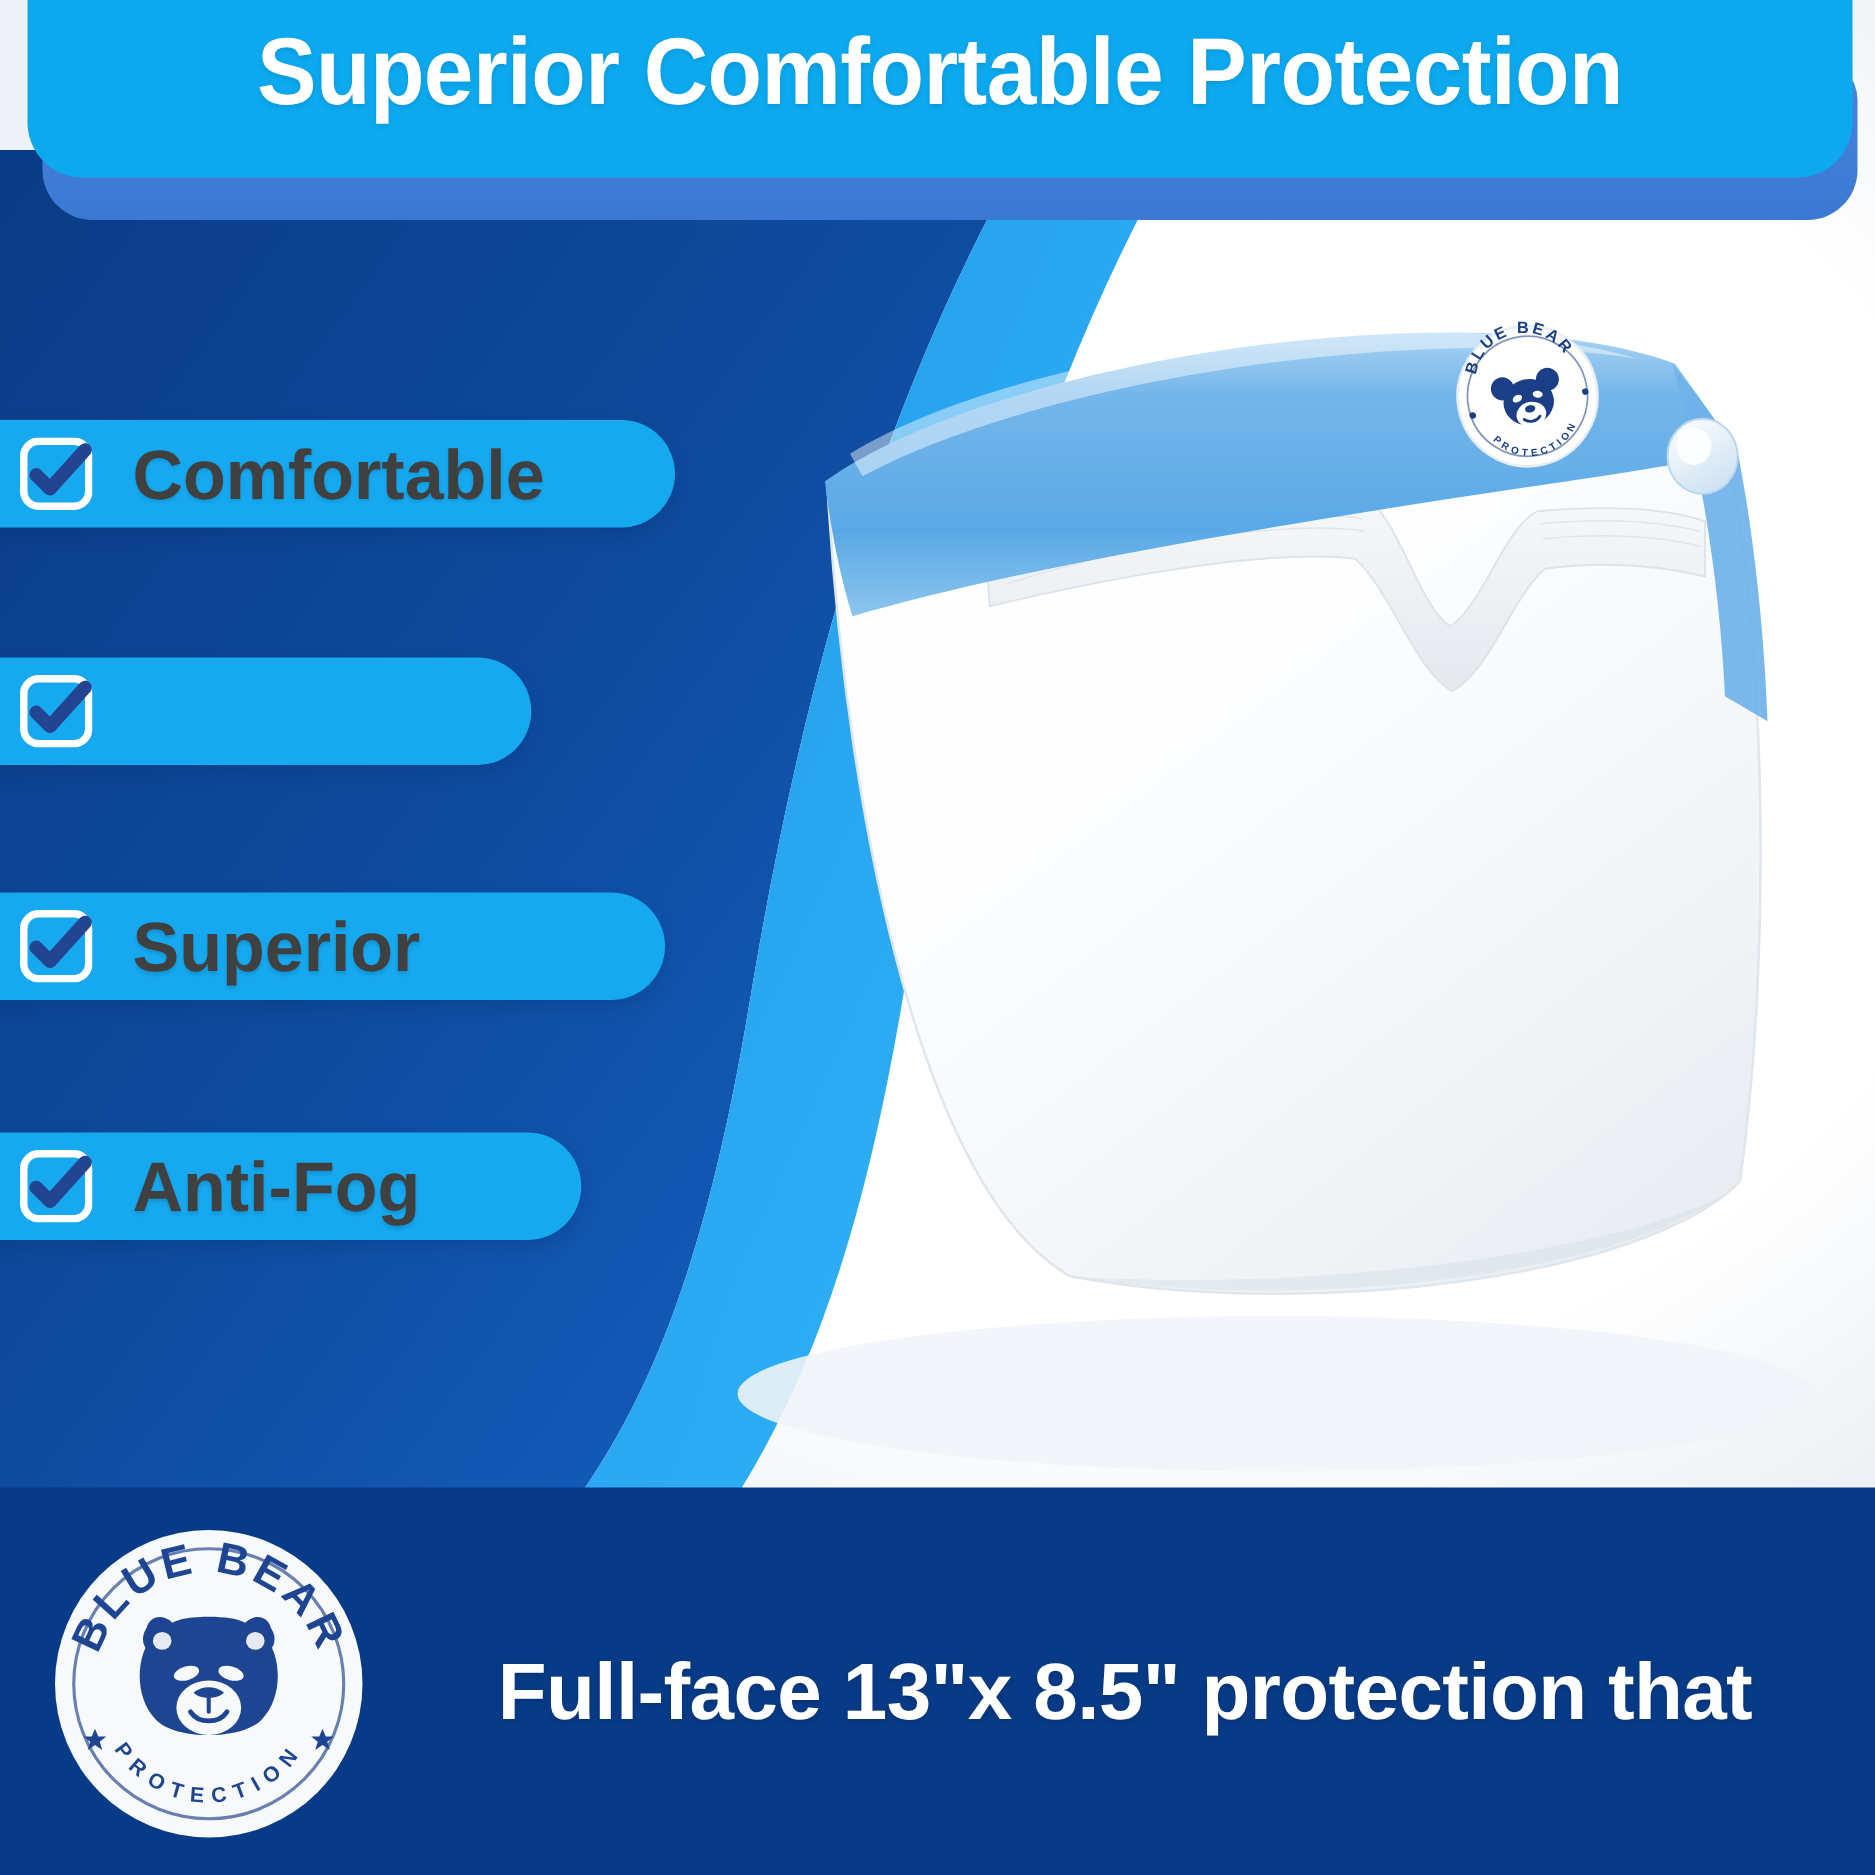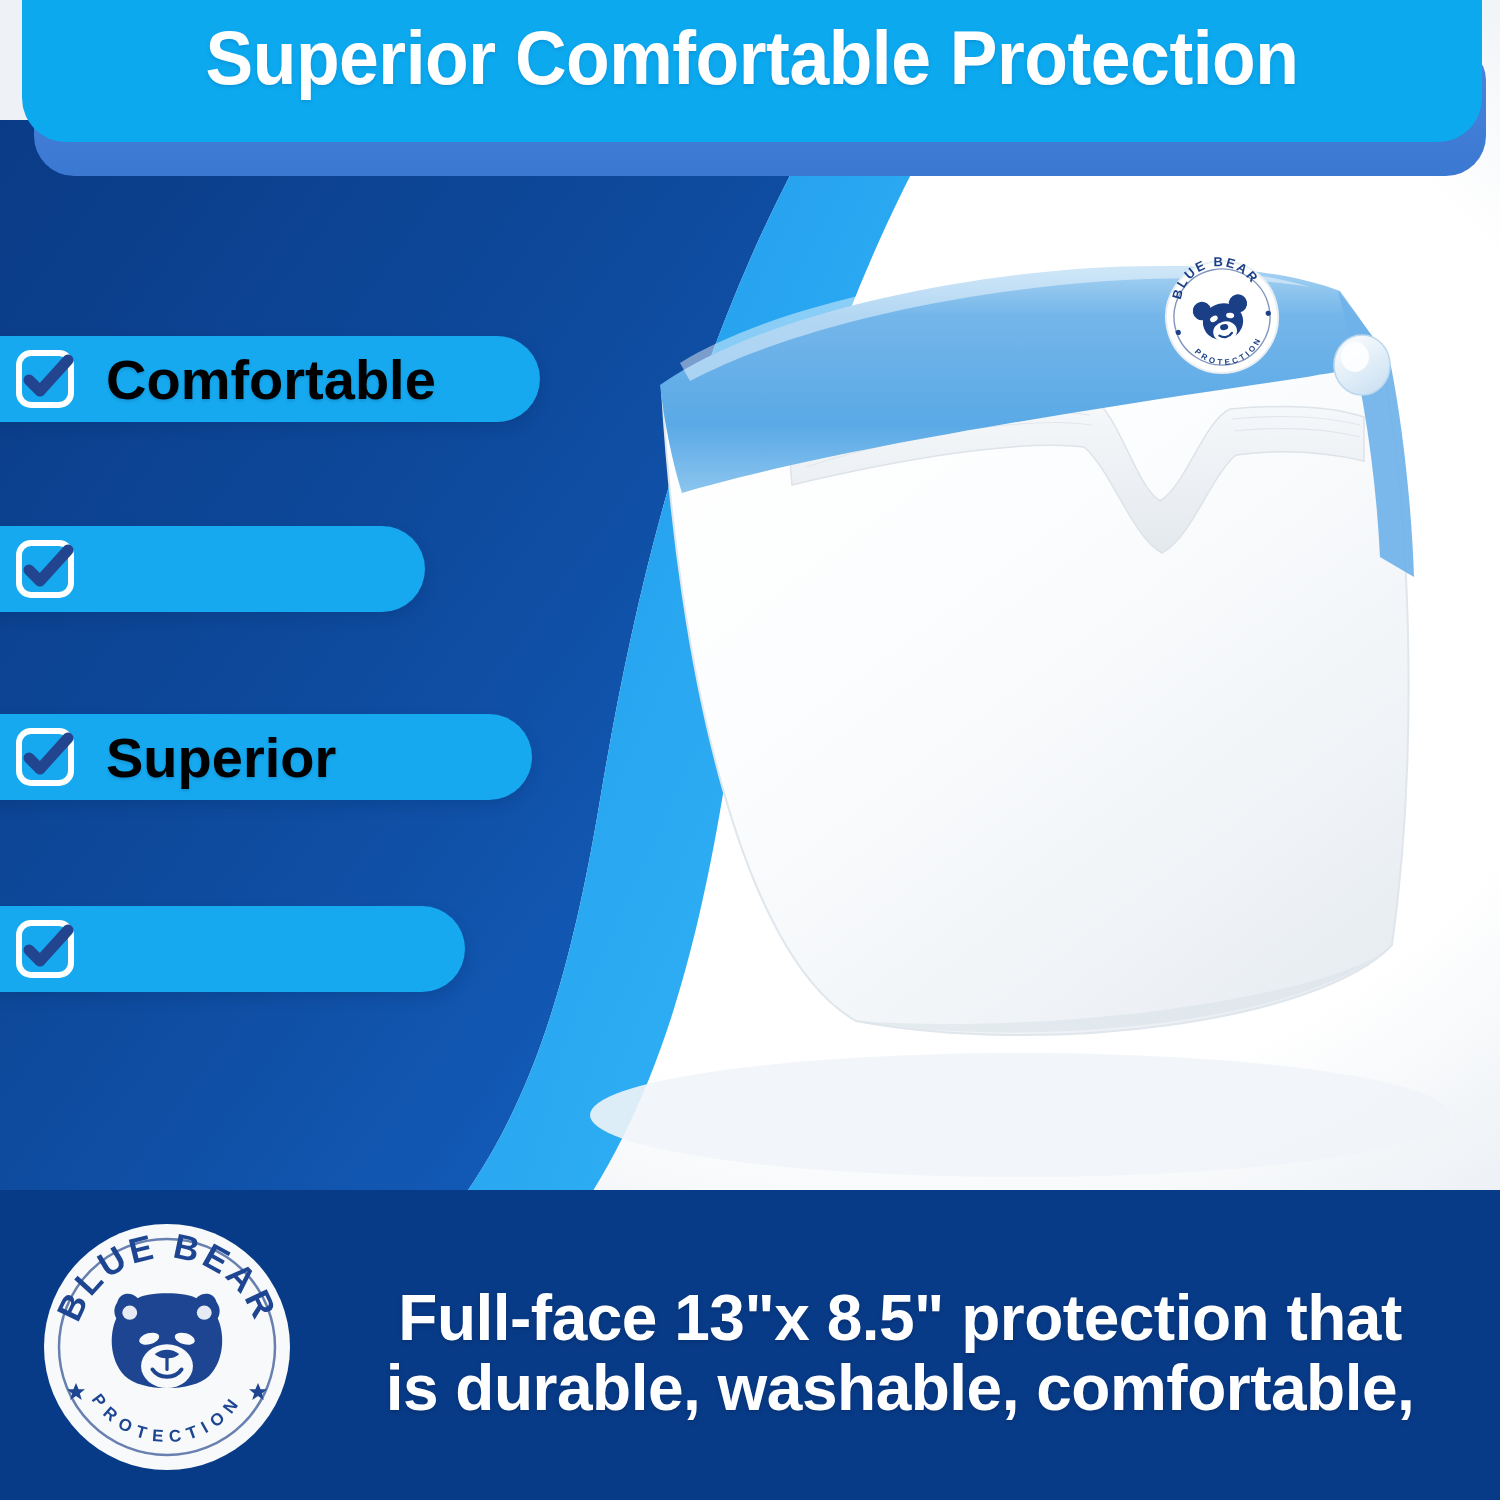--- a/index.html
+++ b/index.html
@@ -33,21 +33,21 @@
   .pill{
     position:absolute;left:-40px;height:86px;
     background:#16a9ef;border-radius:0 44px 44px 0;
     display:flex;align-items:center;
     box-shadow:0 6px 14px rgba(0,40,90,.20);
   }
   .pill .chk{
     margin-left:56px;width:58px;height:58px;flex:0 0 58px;position:relative;
   }
   .pill .lbl{
-    margin-left:32px;color:#000000;font-size:56px;font-weight:bold;
+    margin-left:32px;color:#404040;font-size:56px;font-weight:bold;
     font-family:"Liberation Sans Narrow","Liberation Sans",sans-serif;
     white-space:nowrap;letter-spacing:0px;
     text-shadow:0 2px 3px rgba(0,50,100,.18);
   }
   .p0{top:336px;width:580px;}
   .p1{top:526px;width:465px;}
   .p2{top:714px;width:572px;}
   .p3{top:906px;width:505px;}
 
   
@@ -135,20 +135,21 @@
     <span class="lbl">Superior</span>
   </div>
 
   <div class="pill p3">
     <span class="chk">
       <svg viewBox="0 0 58 58" width="58" height="58">
         <rect x="3" y="3" width="52" height="52" rx="12" ry="12" fill="none" stroke="#ffffff" stroke-width="6"></rect>
         <path d="M13 30 L24 41 L52 10" fill="none" stroke="#23458f" stroke-width="11" stroke-linecap="round" stroke-linejoin="round"></path>
       </svg>
     </span>
+    <span class="lbl">Anti-Fog</span>
   </div>
 
   <svg class="product" viewBox="0 0 880 880">
     <defs>
       <linearGradient id="gVisor" x1="0" y1="0" x2="0" y2="1">
         <stop offset="0%" stop-color="#a9d3f2"></stop>
         <stop offset="22%" stop-color="#74b6ea"></stop>
         <stop offset="70%" stop-color="#5aa9e6"></stop>
         <stop offset="100%" stop-color="#8cc5ee"></stop>
       </linearGradient>
@@ -276,17 +277,16 @@
       <textPath href="#fArcBot" startOffset="50%" text-anchor="middle">PROTECTION</textPath>
     </text>
 
     <polygon points="0,-9 2.6,-2.8 9,-2.8 3.8,1.4 5.8,8 0,4 -5.8,8 -3.8,1.4 -9,-2.8 -2.6,-2.8" fill="#1e4591" transform="translate(34,170)"></polygon>
     <polygon points="0,-9 2.6,-2.8 9,-2.8 3.8,1.4 5.8,8 0,4 -5.8,8 -3.8,1.4 -9,-2.8 -2.6,-2.8" fill="#1e4591" transform="translate(216,170)"></polygon>
   </svg>
 
   <div class="btm-text">
     <div>
       <div>Full-face 13"x 8.5" protection that</div>
-      <div>is durable, washable, comfortable,</div>
     </div>
   </div>
 
 </div>
 
 </body></html>

